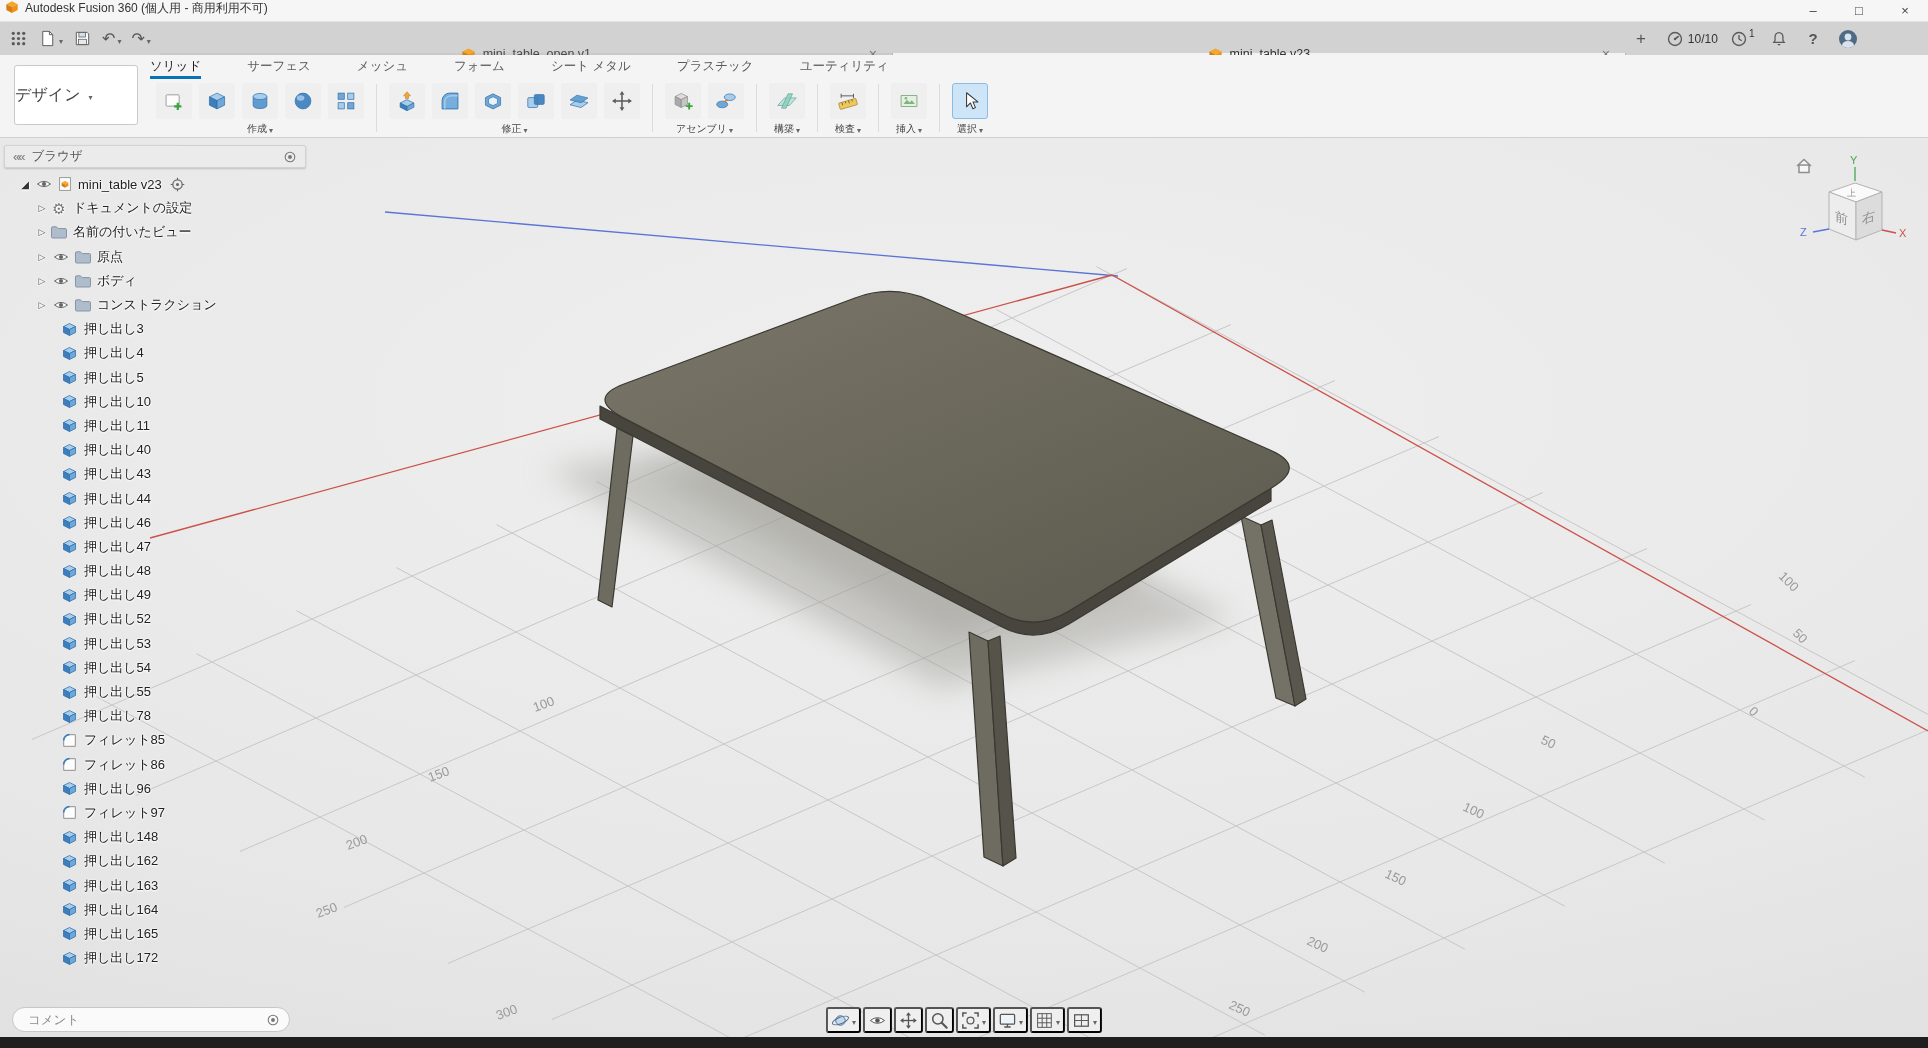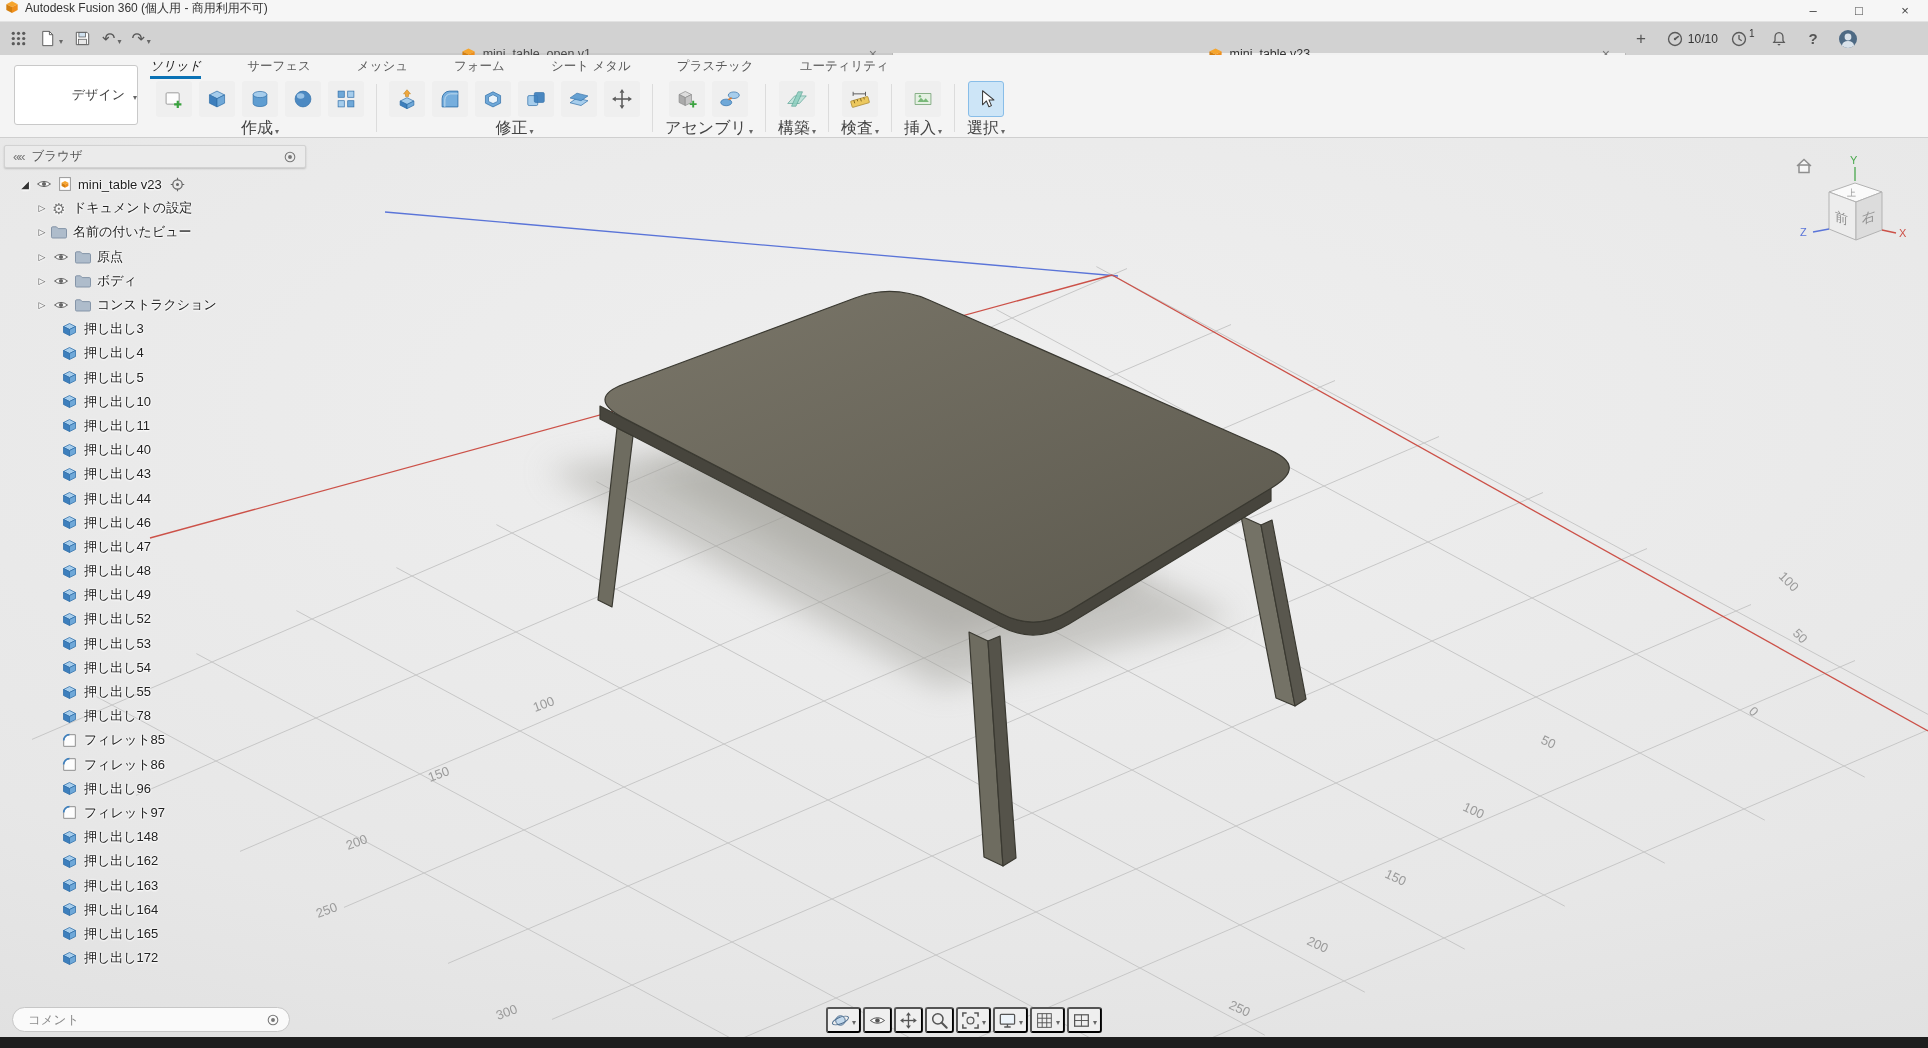--- a/index.html
+++ b/index.html
@@ -39,31 +39,31 @@
   .job-status{display:flex;align-items:center;gap:4px;}
   .job-status .icon,.clock-wrap .icon,.bell-wrap .icon{width:18px;height:18px;}
   .clock-wrap{display:flex;align-items:flex-start;gap:1px;}
   .clock-badge{font-size:10px;color:#333;margin-top:-2px;}
   .help-btn{font-size:15px;font-weight:bold;color:#555;padding:0 4px;}
   .avatar-wrap .icon{width:20px;height:20px;}
 
   
   .ribbon{position:absolute;top:55px;left:0;right:0;height:83px;background:#f4f4f4;border-bottom:1px solid #cfcfcf;box-sizing:border-box;}
   .design-btn{position:absolute;left:14px;top:10px;width:122px;height:58px;background:#ffffff;border:1px solid #c9c9c9;border-radius:3px;
-    display:flex;align-items:center;justify-content:flex-end;gap:6px;font-size:13px;color:#444;}
+    display:flex;align-items:center;justify-content:flex-start;gap:6px;font-size:16px;color:#444;}
   .ribbon-tabs{position:absolute;left:150px;top:0;height:24px;display:flex;gap:46px;align-items:stretch;font-size:12.5px;color:#5a5a5a;}
   .ribbon-tab{display:flex;align-items:center;box-sizing:border-box;border-bottom:3px solid transparent;padding-top:2px;}
-  .ribbon-tab.active{color:#1a1a1a;border-bottom-color:#0a72b5;font-style:italic;}
+  .ribbon-tab.active{color:#1a1a1a;border-bottom-color:#0a72b5;}
   .ribbon-tools{position:absolute;left:146px;top:25px;bottom:1px;display:flex;align-items:stretch;}
   .ribbon-group{display:flex;flex-direction:column;align-items:center;justify-content:flex-start;padding:1px 10px 0 10px;}
   .rg-icons{display:flex;gap:7px;align-items:center;height:40px;}
   .tool-btn{width:36px;height:36px;display:flex;align-items:center;justify-content:center;border-radius:3px;border:1px solid transparent;box-sizing:border-box;}
   .tool-btn.active-tool{background:#cde5f7;border-color:#88bde8;}
   .tool-btn .icon{width:30px;height:30px;}
-  .rg-label{margin-top:1px;font-size:16px;color:#444;display:flex;align-items:center;}
+  .rg-label{margin-top:1px;font-size:10px;color:#444;display:flex;align-items:center;}
   .rg-divider{width:1px;background:#dcdcdc;margin:4px 2px;}
 
   
   .viewport{position:absolute;top:138px;left:0;width:1928px;height:899px;overflow:hidden;
     background:radial-gradient(130% 110% at 50% 30%, #efefef 0%, #e7e7e7 55%, #d9d9d9 100%);}
   #scene{position:absolute;left:0;top:0;width:1928px;height:899px;}
 
   
   .viewcube{position:absolute;right:14px;top:14px;width:125px;height:110px;}
 

